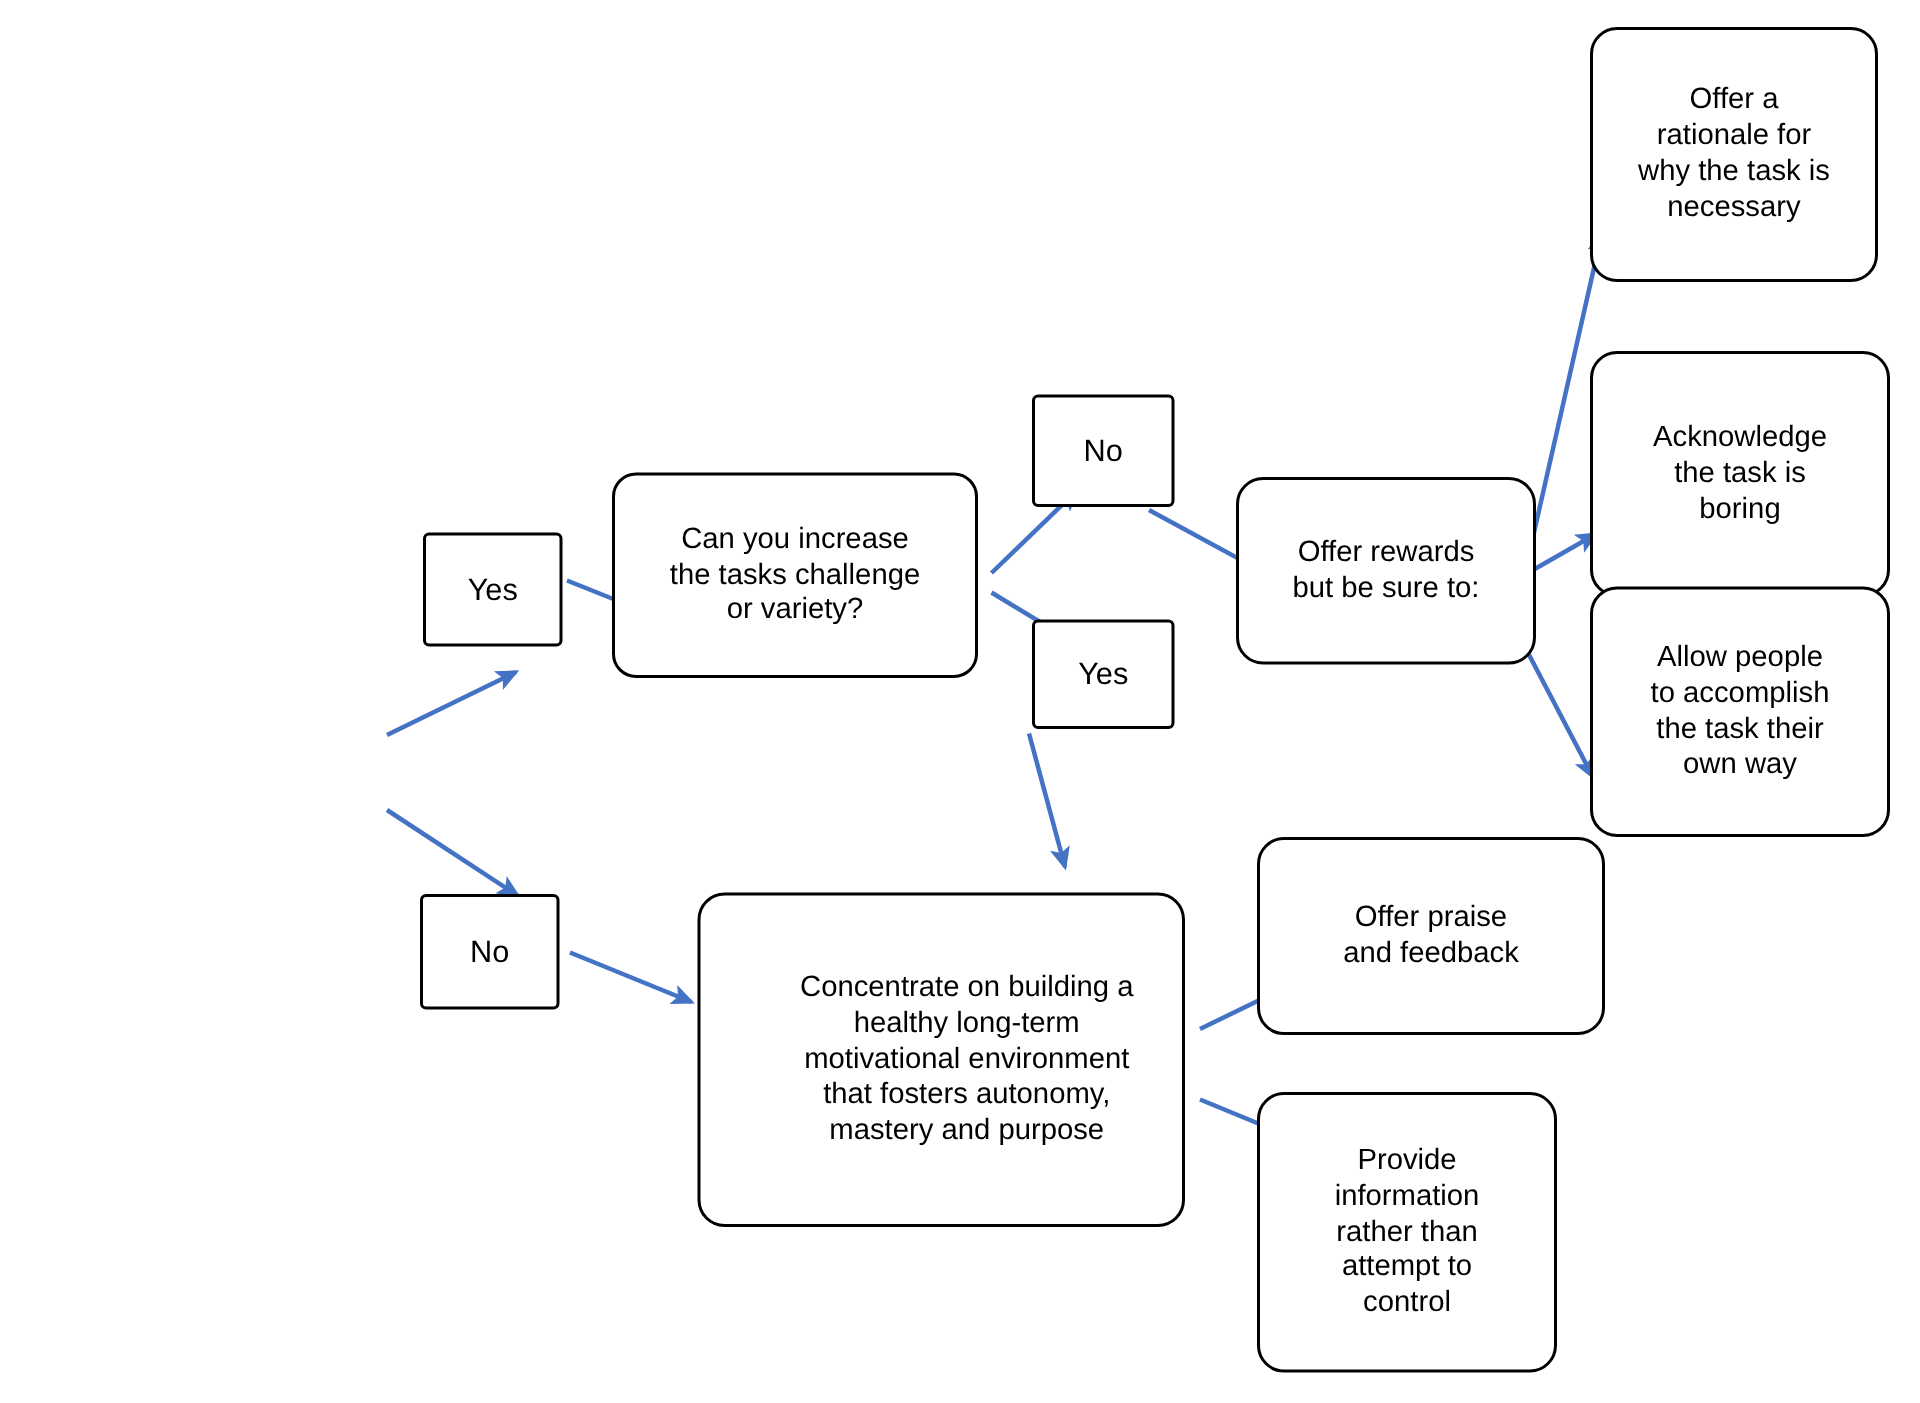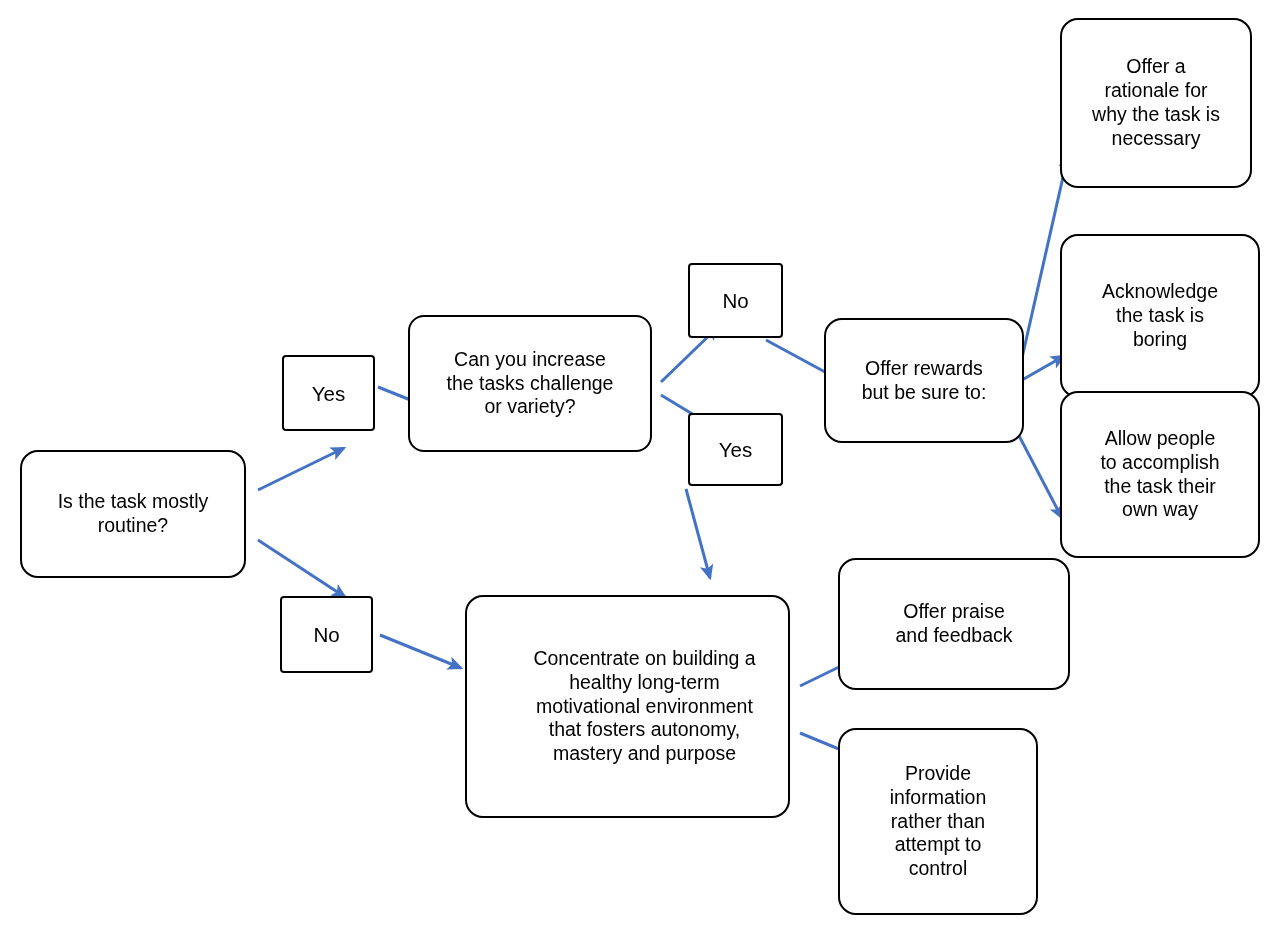--- a/index.html
+++ b/index.html
@@ -69,24 +69,20 @@
       <line x1="686" y1="489" x2="710" y2="578"></line>
       <line x1="380" y1="635" x2="461" y2="668"></line>
       <line x1="1022" y1="358" x2="1068" y2="155"></line>
       <line x1="1022" y1="380" x2="1064" y2="356"></line>
       <line x1="1017" y1="432" x2="1062" y2="518"></line>
       <line x1="800" y1="686" x2="874" y2="650"></line>
       <line x1="800" y1="733" x2="885" y2="768"></line>
     </g>
   </svg>
 
-  <div class="node fs-19" style="left:20px; top:450px; width:226px; height:128px;">
-    <span class="label">Is the task mostly
-routine?</span>
-  </div>
 
   <div class="node n-small fs-20" style="left:282px; top:355px; width:93px; height:76px;">
     <span class="label">Yes</span>
   </div>
 
   <div class="node n-small fs-20" style="left:280px; top:596px; width:93px; height:77px;">
     <span class="label">No</span>
   </div>
 
   <div class="node fs-19" style="left:408px; top:315px; width:244px; height:137px;border-radius:16px;">

